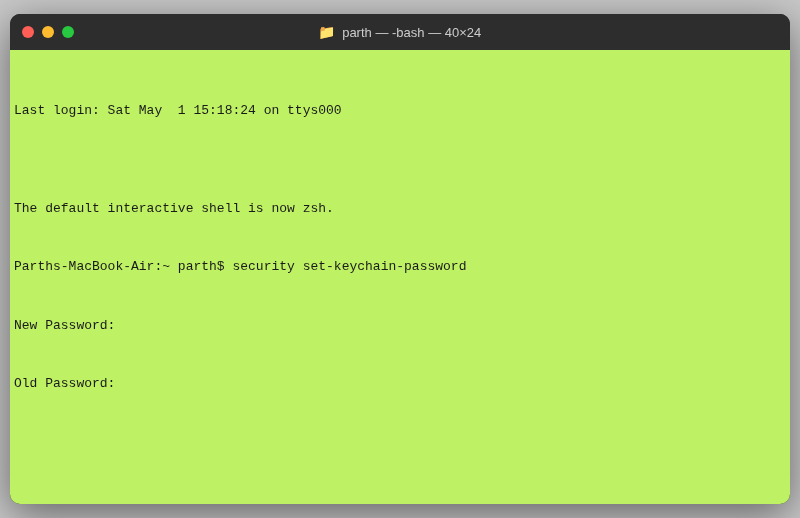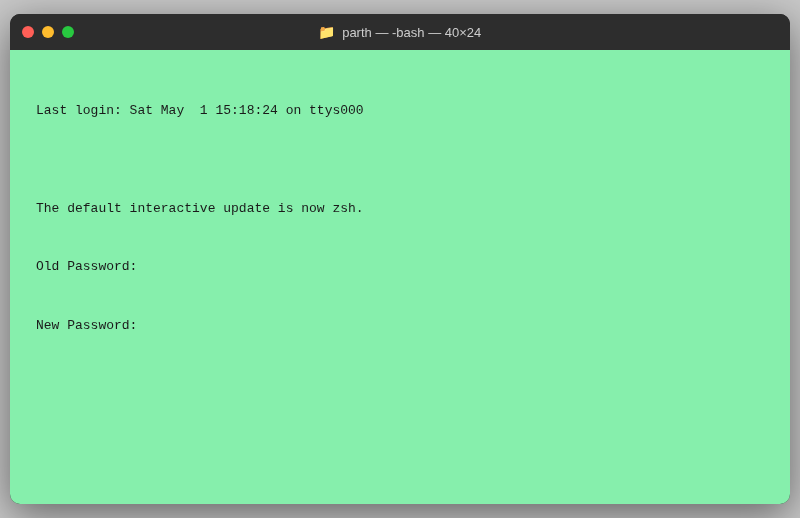--- a/index.html
+++ b/index.html
@@ -74,22 +74,22 @@
       align-items: center;
       gap: 6px;
     }
 
     .title-icon {
       font-size: 14px;
     }
 
     .terminal-body {
       flex: 1;
-      background: #86efac;
-      padding: 12px 26px;
+      background: #bef264;
+      padding: 12px 4px;
       overflow-y: auto;
     }
 
     .terminal-content {
       font-family: 'Menlo', 'Monaco', 'Courier New', monospace;
       font-size: 13px;
       color: #1a1a1a;
       line-height: 1.5;
       white-space: pre-wrap;
     }
@@ -110,20 +110,21 @@
     </div>
     <div class="title">
       <span class="title-icon">📁</span>
       <span>parth — -bash — 40×24</span>
     </div>
   </div>
   <div class="terminal-body">
     <div class="terminal-content">
       <span class="line">Last login: Sat May  1 15:18:24 on ttys000</span>
       <span class="line"></span>
-      <span class="line">The default interactive update is now zsh.</span>
+      <span class="line">The default interactive shell is now zsh.</span>
+      <span class="line">Parths-MacBook-Air:~ parth$ security set-keychain-password</span>
+      <span class="line">New Password:</span>
       <span class="line">Old Password:</span>
-      <span class="line">New Password:</span>
       
       
     </div>
   </div>
 </div>
 
 </body></html>

